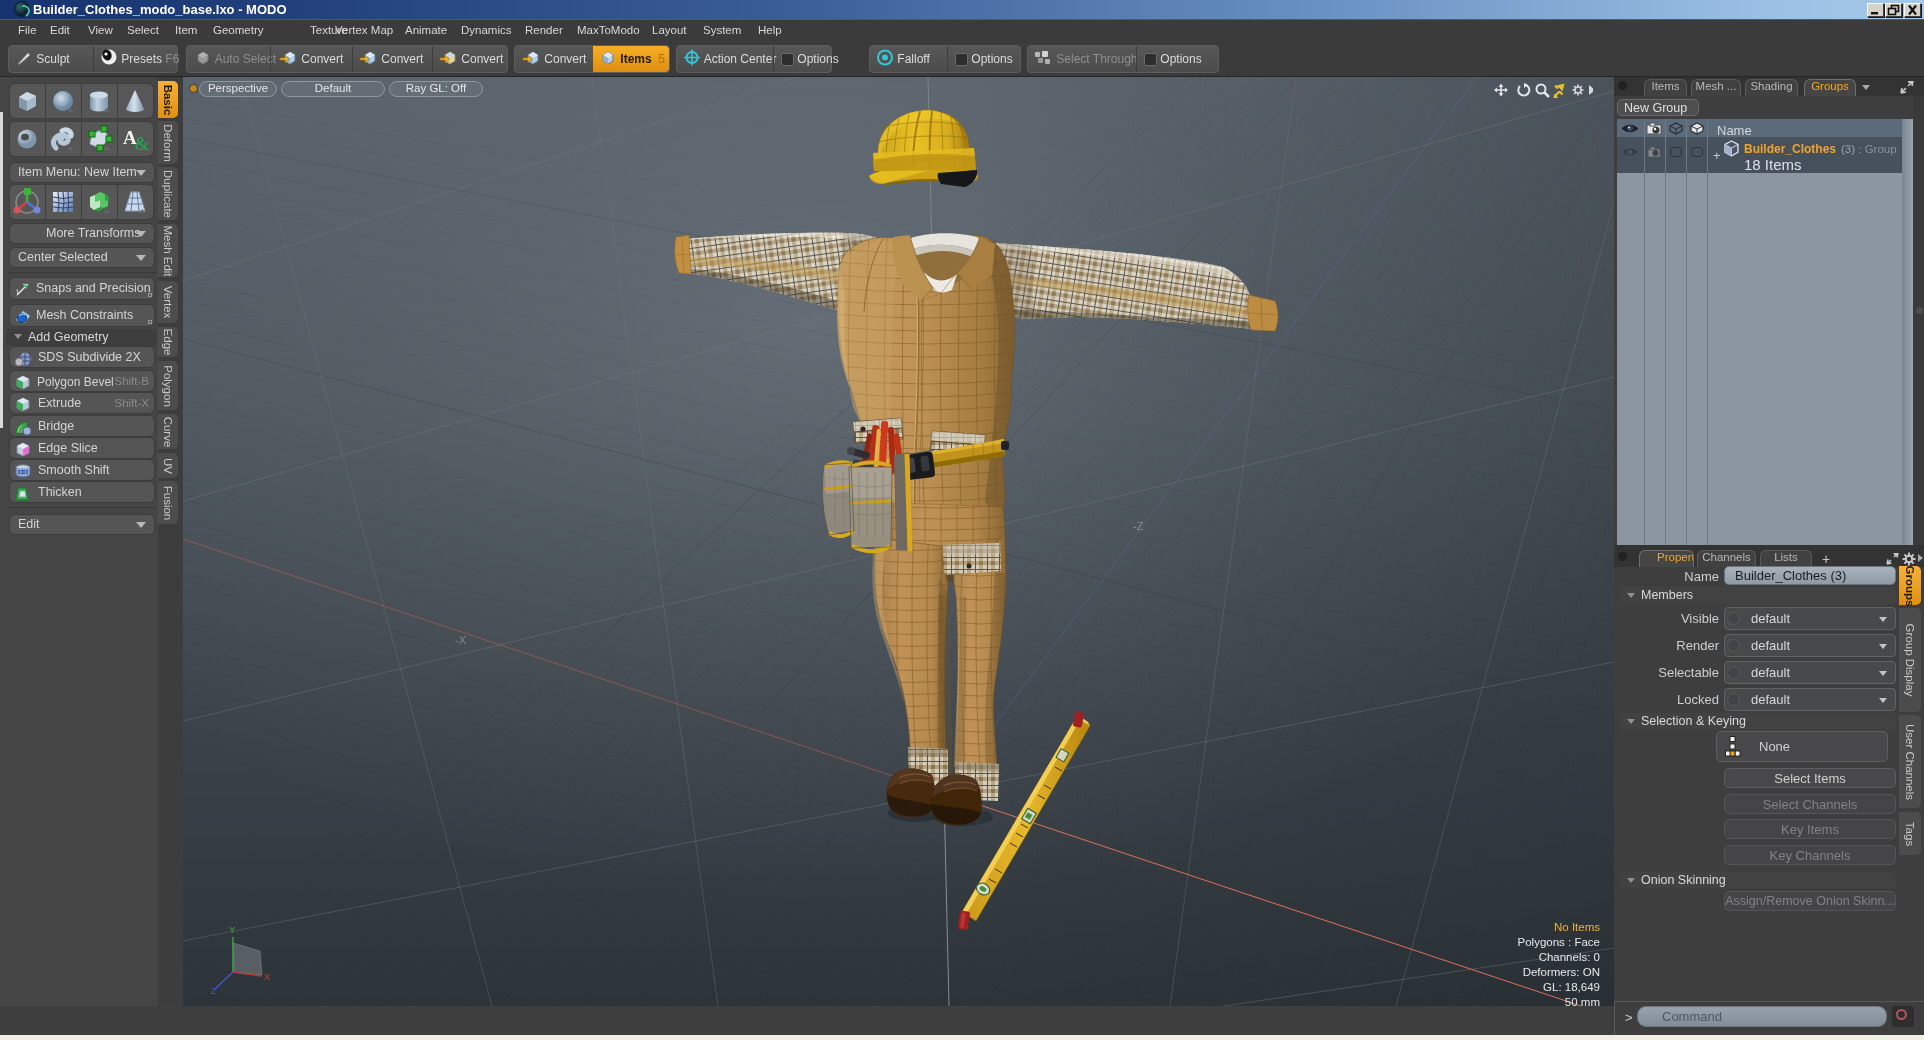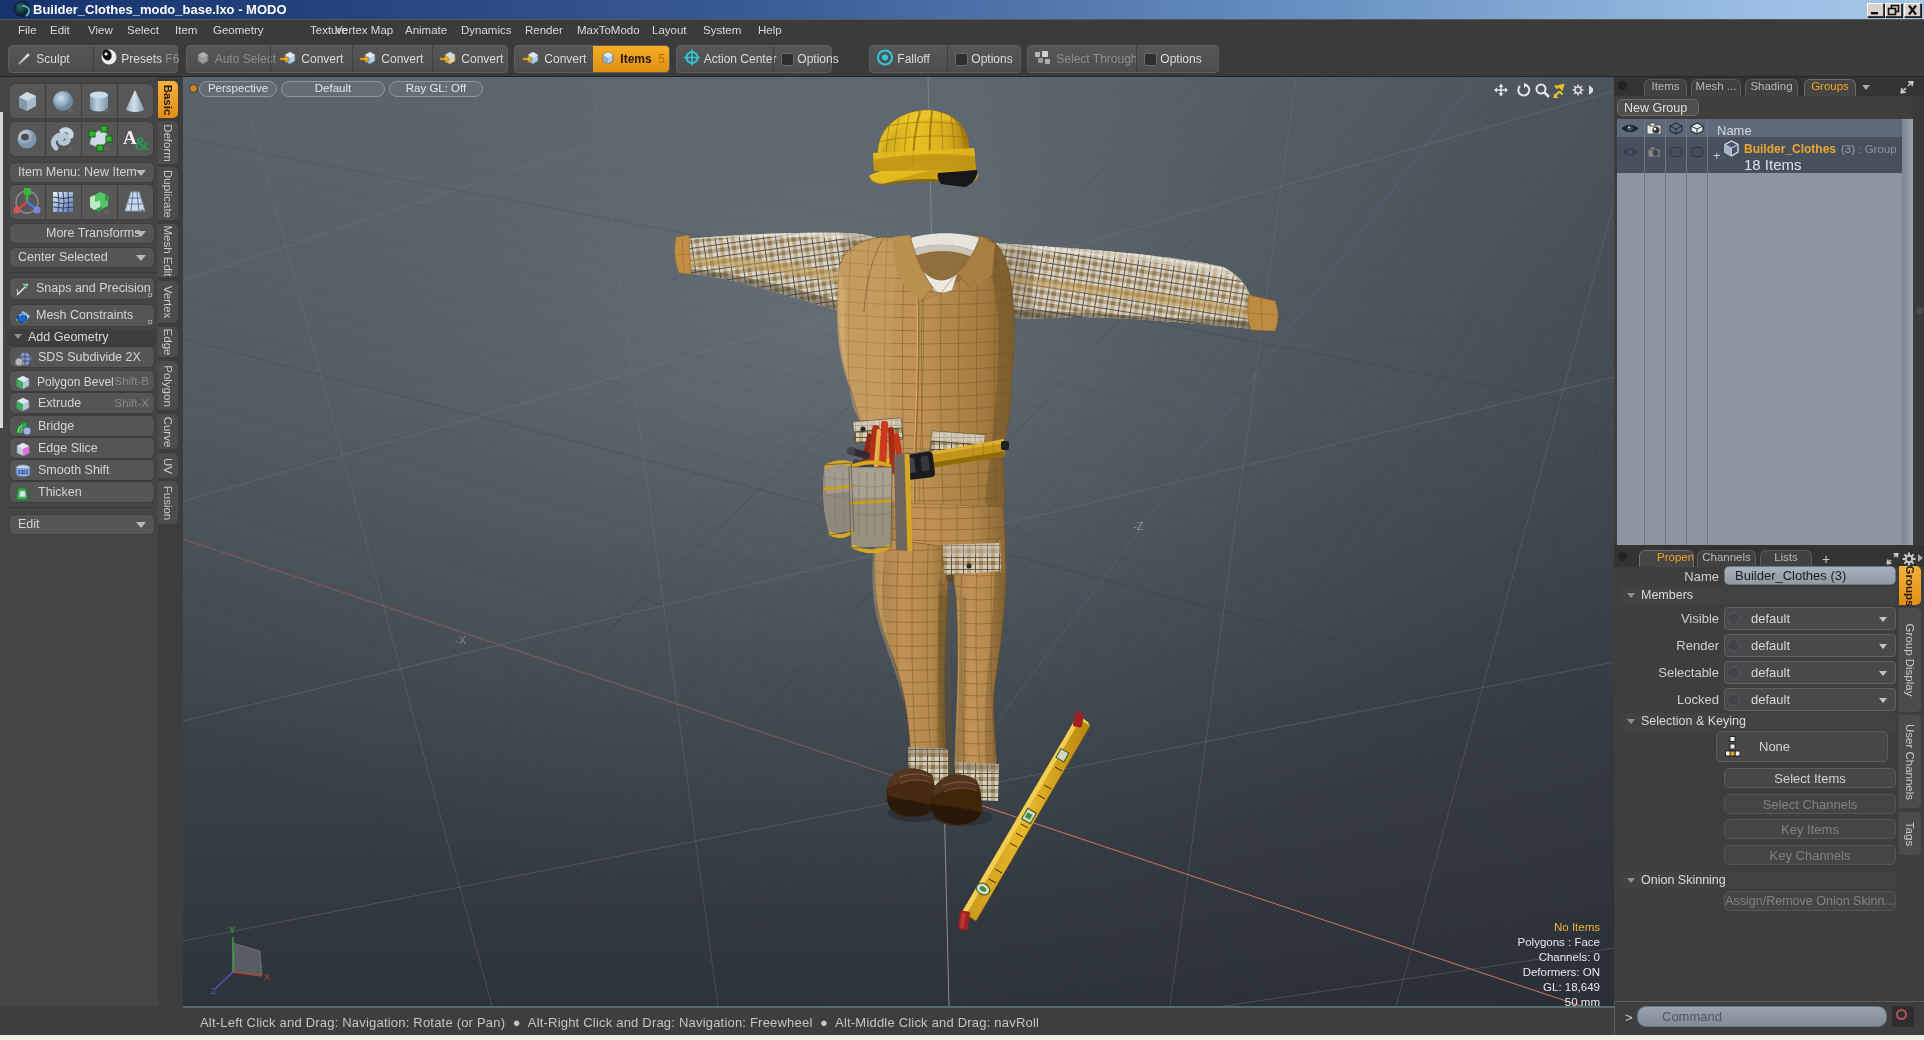--- a/index.html
+++ b/index.html
@@ -1331,17 +1331,14 @@
       <span style="position:absolute;left:10px;top:8px;color:#cccccc;font-size:13px;">&gt;</span>
       <div style="position:absolute;left:22px;top:4px;width:250px;height:21px;background:linear-gradient(#98a2ac,#828c96);border:1px solid #6a7580;border-radius:9px;">
           <span style="position:absolute;left:24px;top:2px;color:#4e575f;font-size:13px;">Command</span>
         </div>
       <div style="position:absolute;left:277px;top:4px;width:22px;height:21px;background:#2e2e2e;border-radius:3px;">
           <span style="position:absolute;left:4px;top:3px;width:11px;height:11px;border:2px solid #b5575a;border-radius:50%;"></span>
         </div>
     </div>
   </div>
   <div id="bottomrow"></div>
-  <div id="statusbar">
-    <span style="position:absolute;left:17px;top:7px;">Alt-Left Click and Drag: Navigation: Rotate (or Pan) &nbsp;●&nbsp; Alt-Right Click and Drag: Navigation: Freewheel &nbsp;●&nbsp; Alt-Middle Click and Drag: navRoll</span>
-  </div>
   <div id="strip"></div>
 </div>
 
 </body></html>

